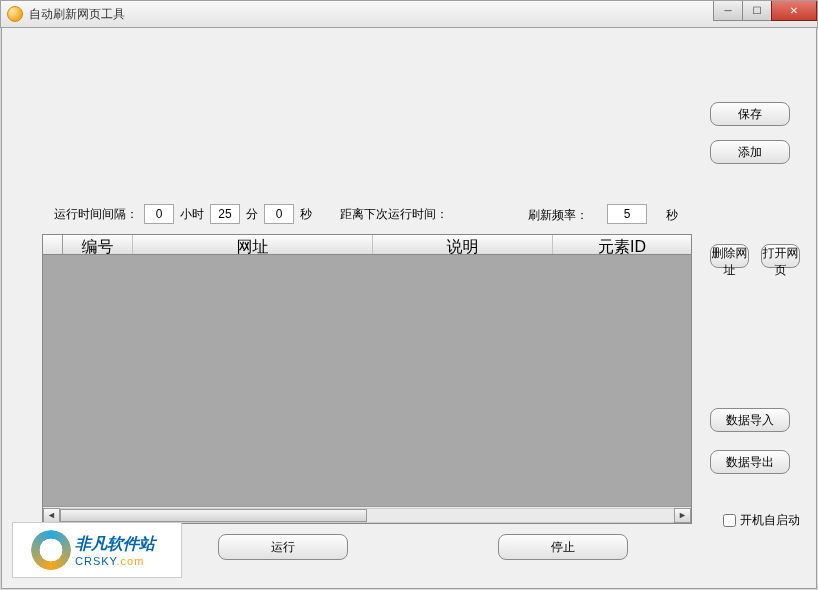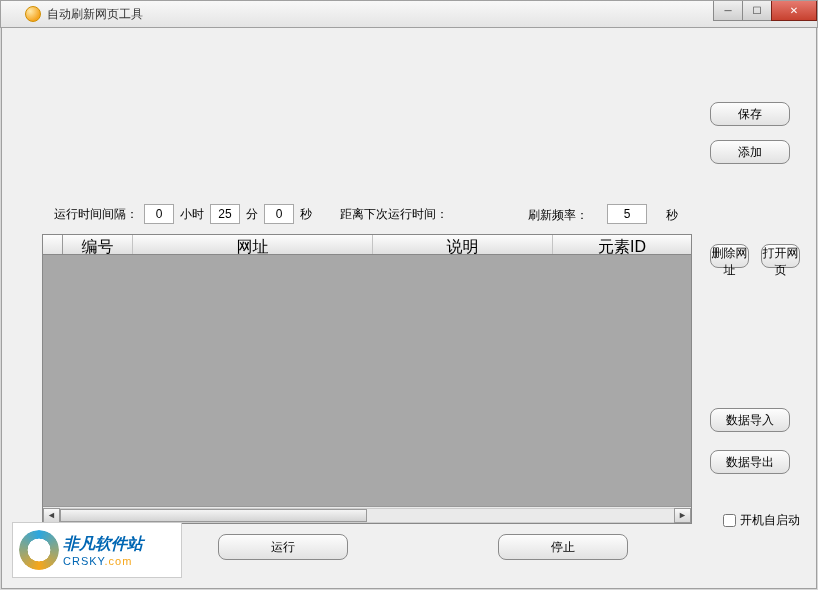--- a/index.html
+++ b/index.html
@@ -11,21 +11,21 @@
   height: 590px;
   overflow: hidden;
   position: relative;
 }
 .titlebar {
   height: 28px;
   background: linear-gradient(to bottom, #f8f8f8, #e4e4e4);
   border: 1px solid #a0a0a0;
   display: flex;
   align-items: center;
-  padding-left: 24px;
+  padding-left: 6px;
   position: relative;
 }
 .titlebar .icon {
   width: 16px; height: 16px;
   border-radius: 50%;
   background: radial-gradient(circle at 30% 30%, #ffe9a8, #f5a623 70%);
   border: 1px solid #d18e00;
   margin-right: 6px;
 }
 .titlebar .title { color: #333; }
@@ -194,21 +194,21 @@
   left: 200px; bottom: 12px;
   display: flex; gap: 150px;
 }
 .logo {
   position: absolute;
   left: -6px; bottom: -6px;
   width: 170px; height: 56px;
   background: #fff;
   border: 1px solid #ccc;
   display: flex; align-items: center;
-  padding-left: 6px;
+  padding-left: 18px;
   gap: 4px;
 }
 .logo .swirl {
   width: 40px; height: 40px;
   border-radius: 50%;
   background: conic-gradient(#2aa6e0, #f6a61a, #2aa6e0);
   mask: radial-gradient(circle, transparent 40%, black 41%);
   -webkit-mask: radial-gradient(circle, transparent 40%, black 41%);
 }
 .logo .txt1 { color:#0066b3; font-weight:bold; font-size:16px; font-style:italic; }

